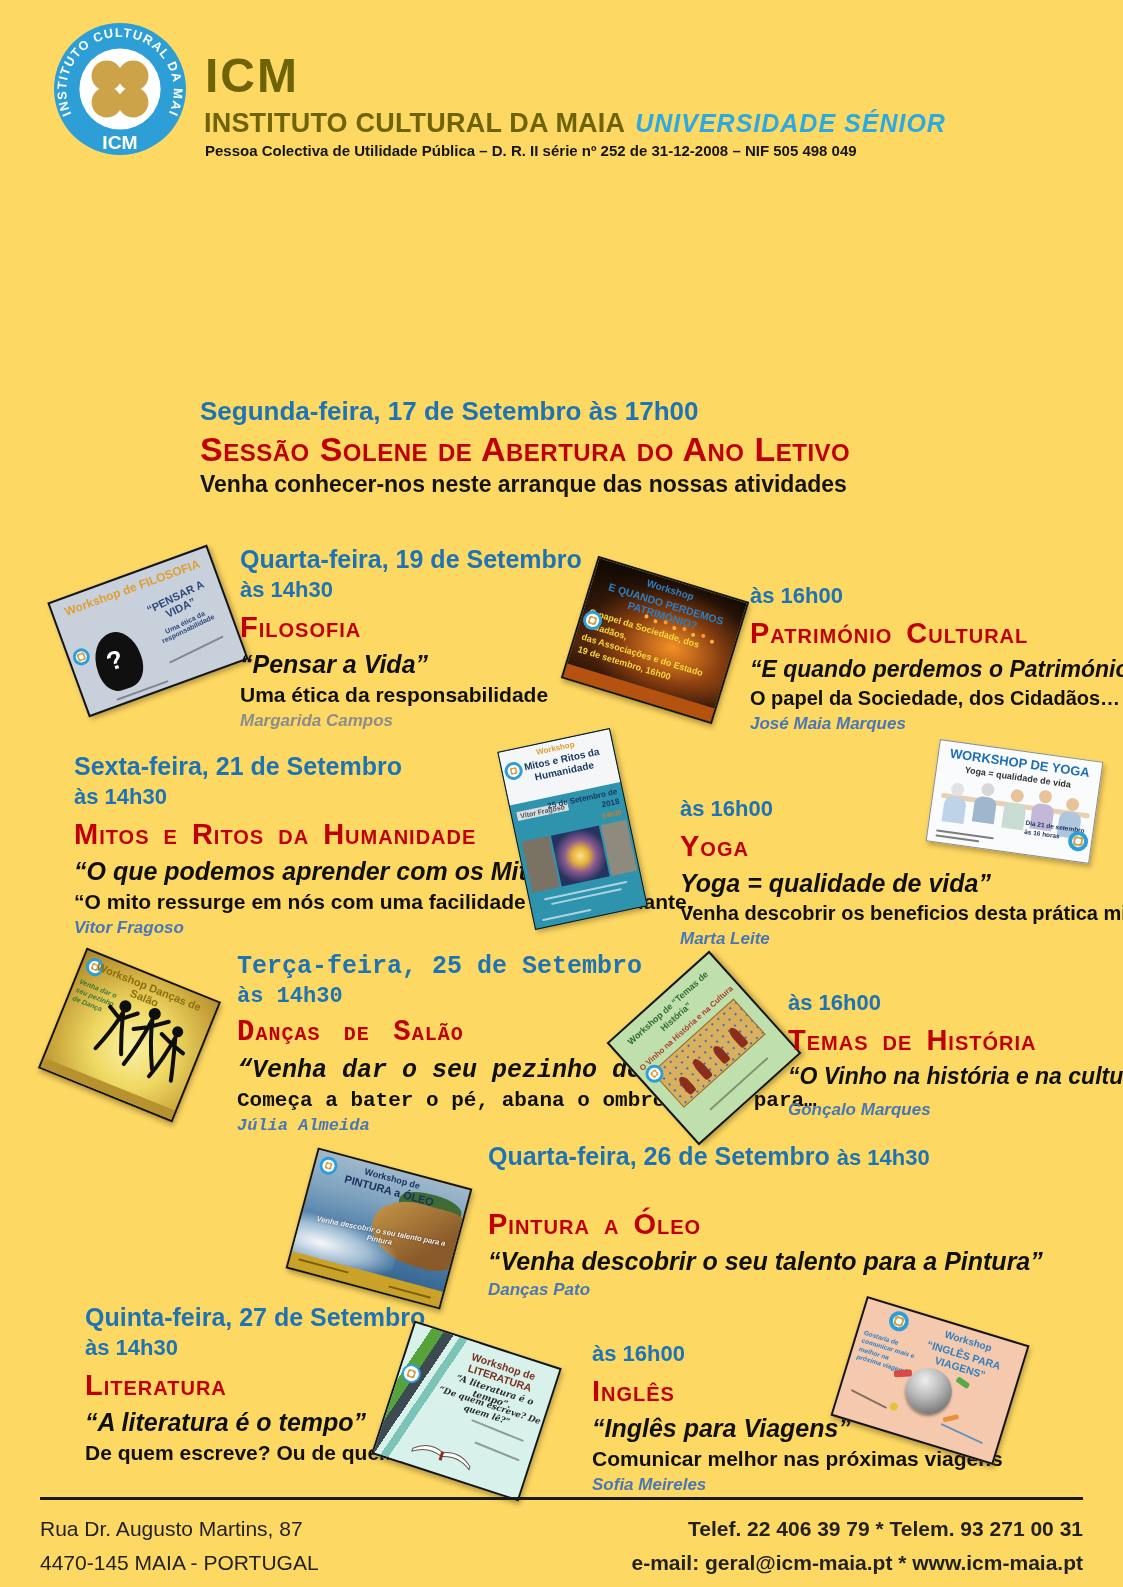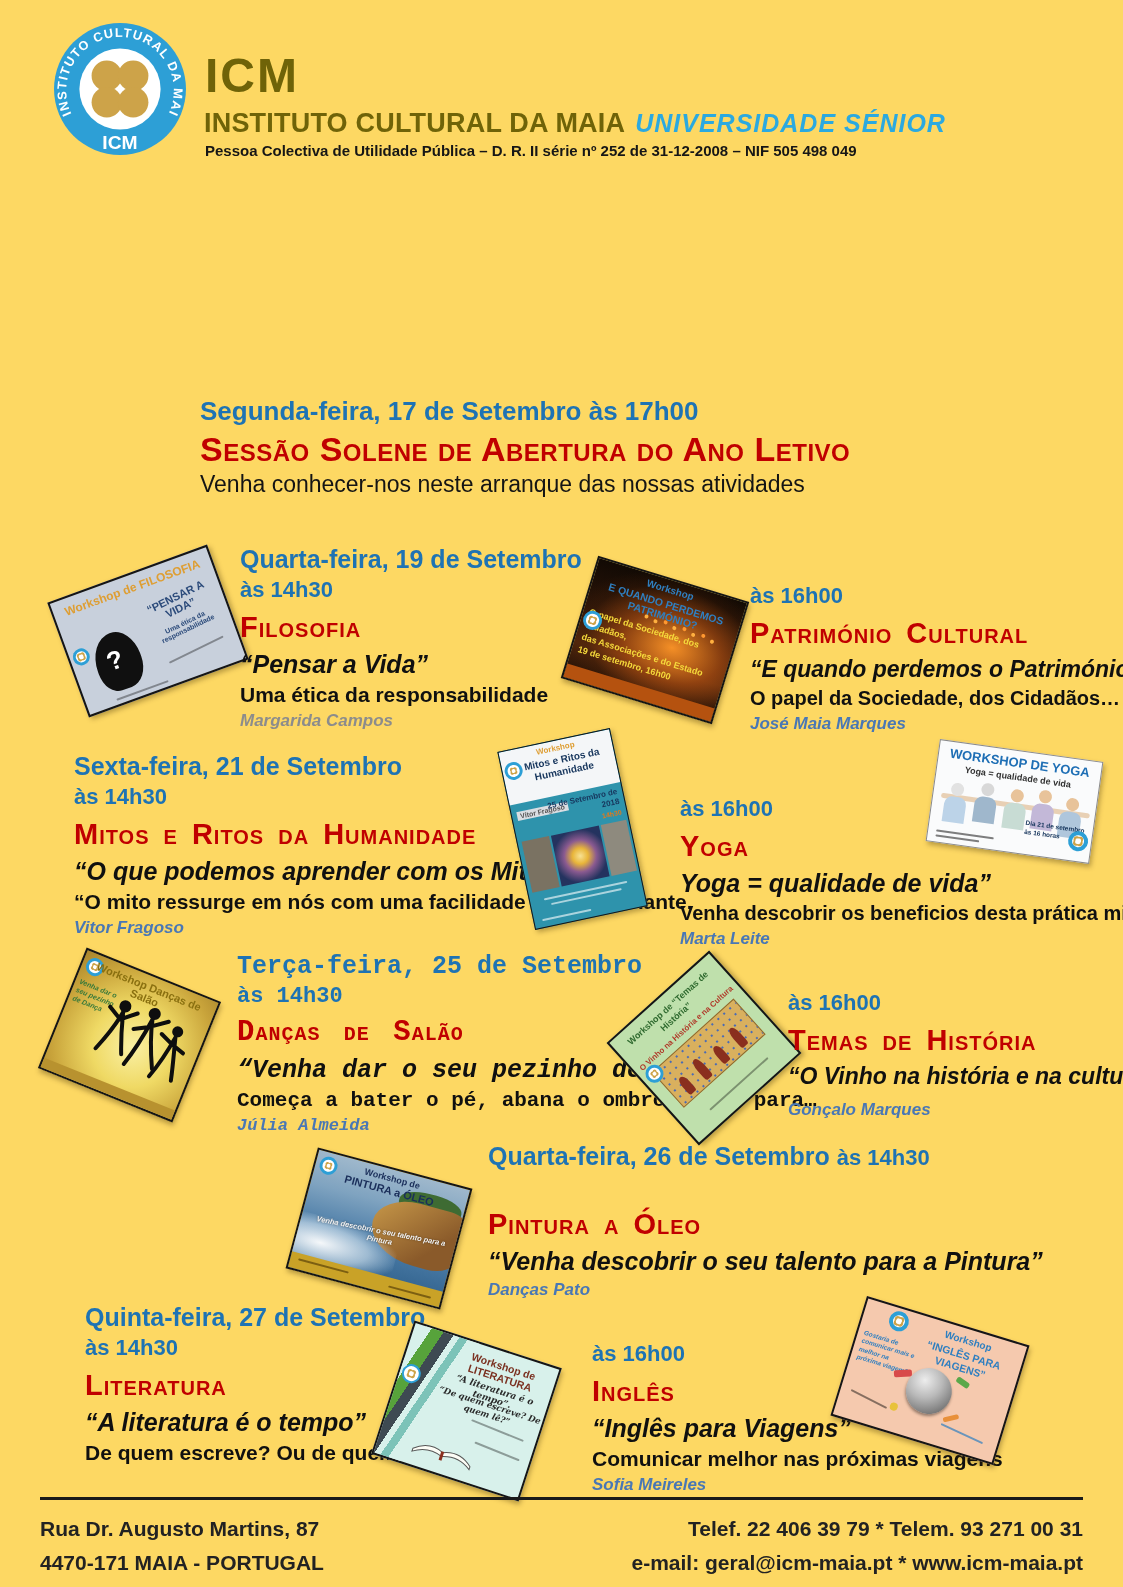--- a/index.html
+++ b/index.html
@@ -18,21 +18,21 @@
   .title-block { position:absolute; left:100px; top:198px; width:970px; text-align:center; }
   .tb1 { font-size:30px; font-weight:800; color:#1E73B4; letter-spacing:1px; word-spacing:9px; }
   .tb2 { font-size:24px; font-weight:800; color:#1E73B4; margin-top:15px; letter-spacing:1px; word-spacing:4px; }
   .tb3 { font-size:29px; font-weight:800; color:#C00000; margin-top:16px; letter-spacing:1px; word-spacing:7px; }
   .tb4 { font-size:28px; font-weight:800; color:#C00000; margin-top:14px; letter-spacing:.5px; }
 
   
   .session { position:absolute; left:200px; top:396px; width:800px; }
   .s-date { font-size:26px; font-weight:800; color:#1E73B4; }
   .s-title { font-size:34px; font-weight:800; color:#C00000; font-variant:small-caps; letter-spacing:.5px; margin-top:4px; line-height:1.1; }
-  .s-sub { font-size:23px; font-weight:400; color:#141414; margin-top:3px; }
+  .s-sub { font-size:23px; font-weight:700; color:#141414; margin-top:3px; }
 
   
   .entry { position:absolute; }
   .day { font-size:25px; font-weight:800; color:#1E73B4; white-space:nowrap; }
   .time { font-size:22px; font-weight:800; color:#1E73B4; margin-top:3px; }
   .time-inline { font-size:22px; font-weight:800; color:#1E73B4; }
   .wtitle { font-size:29px; font-weight:800; color:#C00000; font-variant:small-caps; letter-spacing:1px; word-spacing:5px; margin-top:9px; line-height:1.05; white-space:nowrap; }
   .quote { font-size:25px; font-weight:800; font-style:italic; color:#101010; margin-top:8px; white-space:nowrap; }
   .desc { font-size:21px; font-weight:800; color:#101010; margin-top:4px; white-space:nowrap; }
   .speaker { font-size:17px; font-weight:700; font-style:italic; color:#4977B5; margin-top:4px; }
@@ -130,21 +130,21 @@
   .t-ingles { background:#F5C9AE; transform:rotate(17deg); }
   .ti-h { position:absolute; right:8px; top:6px; width:100px; text-align:center; font-size:10px; font-weight:800; color:#2F7FC0; }
   .ti-t { position:absolute; right:2px; top:20px; width:112px; text-align:center; font-size:10.5px; font-weight:800; color:#2F7FC0; line-height:1.2; }
   .ti-tag { position:absolute; left:6px; top:30px; width:56px; font-size:6.5px; font-weight:700; font-style:italic; color:#2F7FC0; line-height:1.3; }
   .ti-globe { position:absolute; left:62px; top:48px; width:46px; height:46px; border-radius:50%;
      background:radial-gradient(circle at 35% 30%, #EDEDED 0%, #B9B9B9 40%, #7D7D7D 75%, #5E5E5E 100%); box-shadow:0 2px 3px rgba(0,0,0,.4); }
   .ti-bit { position:absolute; }
 
   
   .f-line { position:absolute; left:40px; top:1497px; width:1043px; border-top:3px solid #1A1A1A; }
-  .f-left { position:absolute; left:40px; top:1512px; font-size:21px; font-weight:700; color:#222; line-height:1.6; }
+  .f-left { position:absolute; left:40px; top:1512px; font-size:21px; font-weight:400; color:#222; line-height:1.6; }
   .f-right { position:absolute; right:40px; top:1512px; font-size:21px; font-weight:600; color:#222; line-height:1.6; text-align:right; }
 </style>
 </head>
 <body>
 
 <div class="poster">
 
   <svg class="logo-svg" viewBox="0 0 132 132">
     <circle cx="66" cy="66" r="65" fill="#2D9FD6"></circle>
     <circle cx="66" cy="66" r="40" fill="#FFFFFF"></circle>
@@ -418,20 +418,20 @@
     <div class="ti-bit" style="left:108px; top:50px; width:14px; height:6px; background:#5AA84A; border-radius:2px; transform:rotate(18deg);"></div>
     <div class="ti-bit" style="left:106px; top:88px; width:16px; height:5px; background:#E8903A; border-radius:2px; transform:rotate(-30deg);"></div>
     <div class="ti-bit" style="left:52px; top:92px; width:8px; height:8px; background:#E8C23A; border-radius:50%;"></div>
     <div class="ml" style="left:10px; bottom:24px; width:40px; transform:rotate(10deg); background:rgba(0,0,0,.45);"></div>
     <div class="ml" style="right:14px; bottom:18px; width:46px; transform:rotate(8deg); background:rgba(47,127,192,.7);"></div>
   </div>
 
   <div class="f-line"></div>
   <div class="f-left">
     <div>Rua Dr. Augusto Martins, 87</div>
-    <div>4470-171 MAIA - PORTUGAL</div>
+    <div>4470-145 MAIA - PORTUGAL</div>
   </div>
   <div class="f-right">
     <div>Telef. 22 406 39 79 * Telem. 93 271 00 31</div>
     <div>e-mail: geral@icm-maia.pt * www.icm-maia.pt</div>
   </div>
 
 </div>
 
 </body></html>

